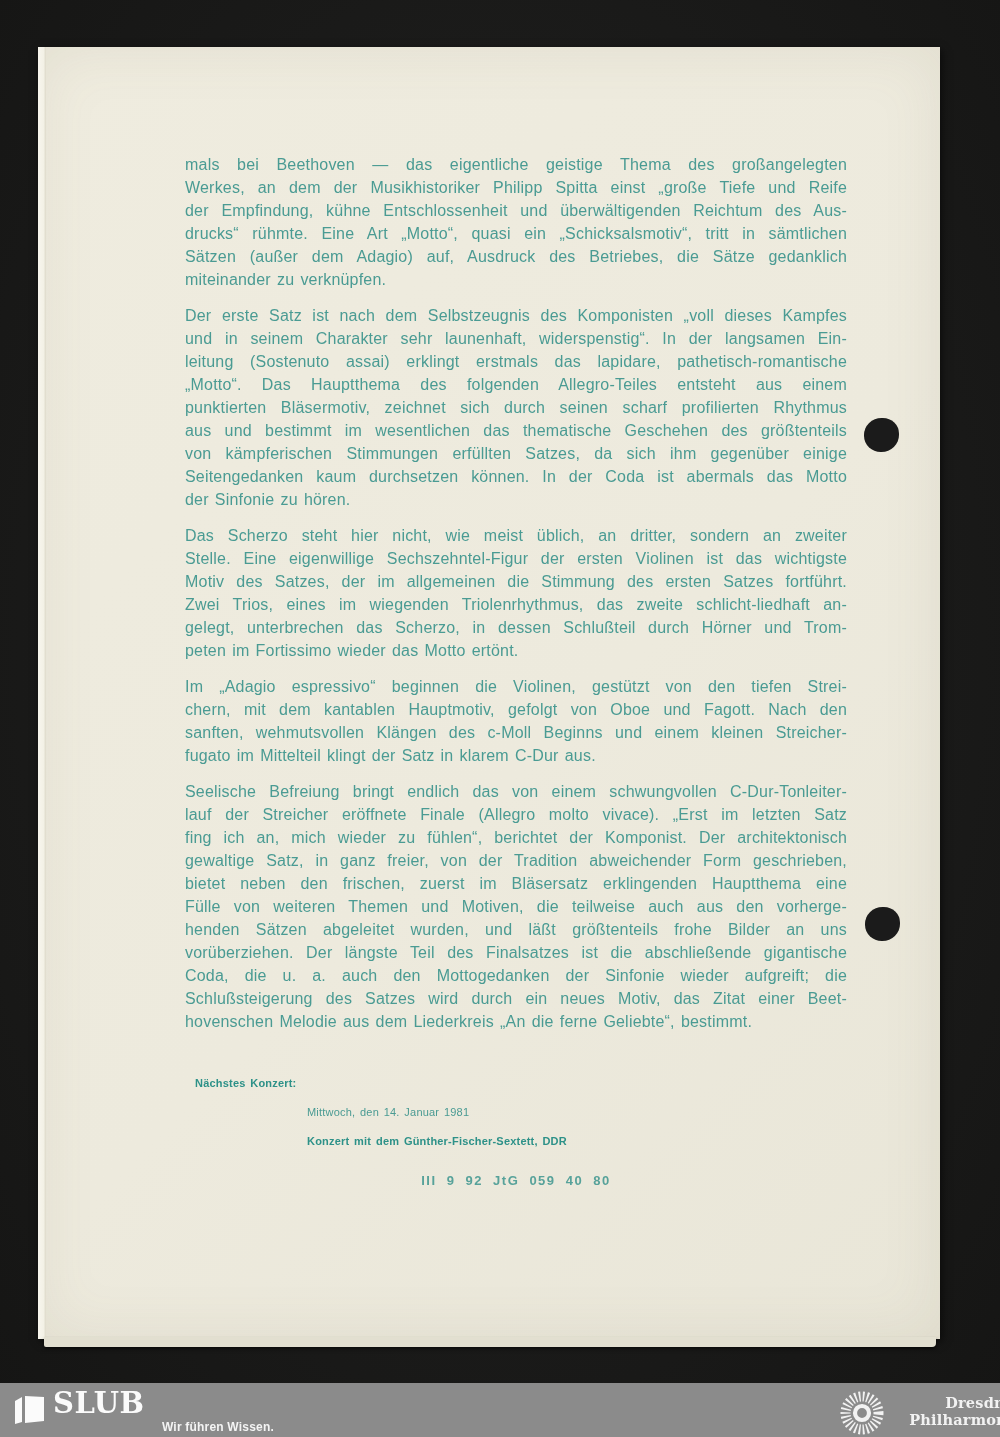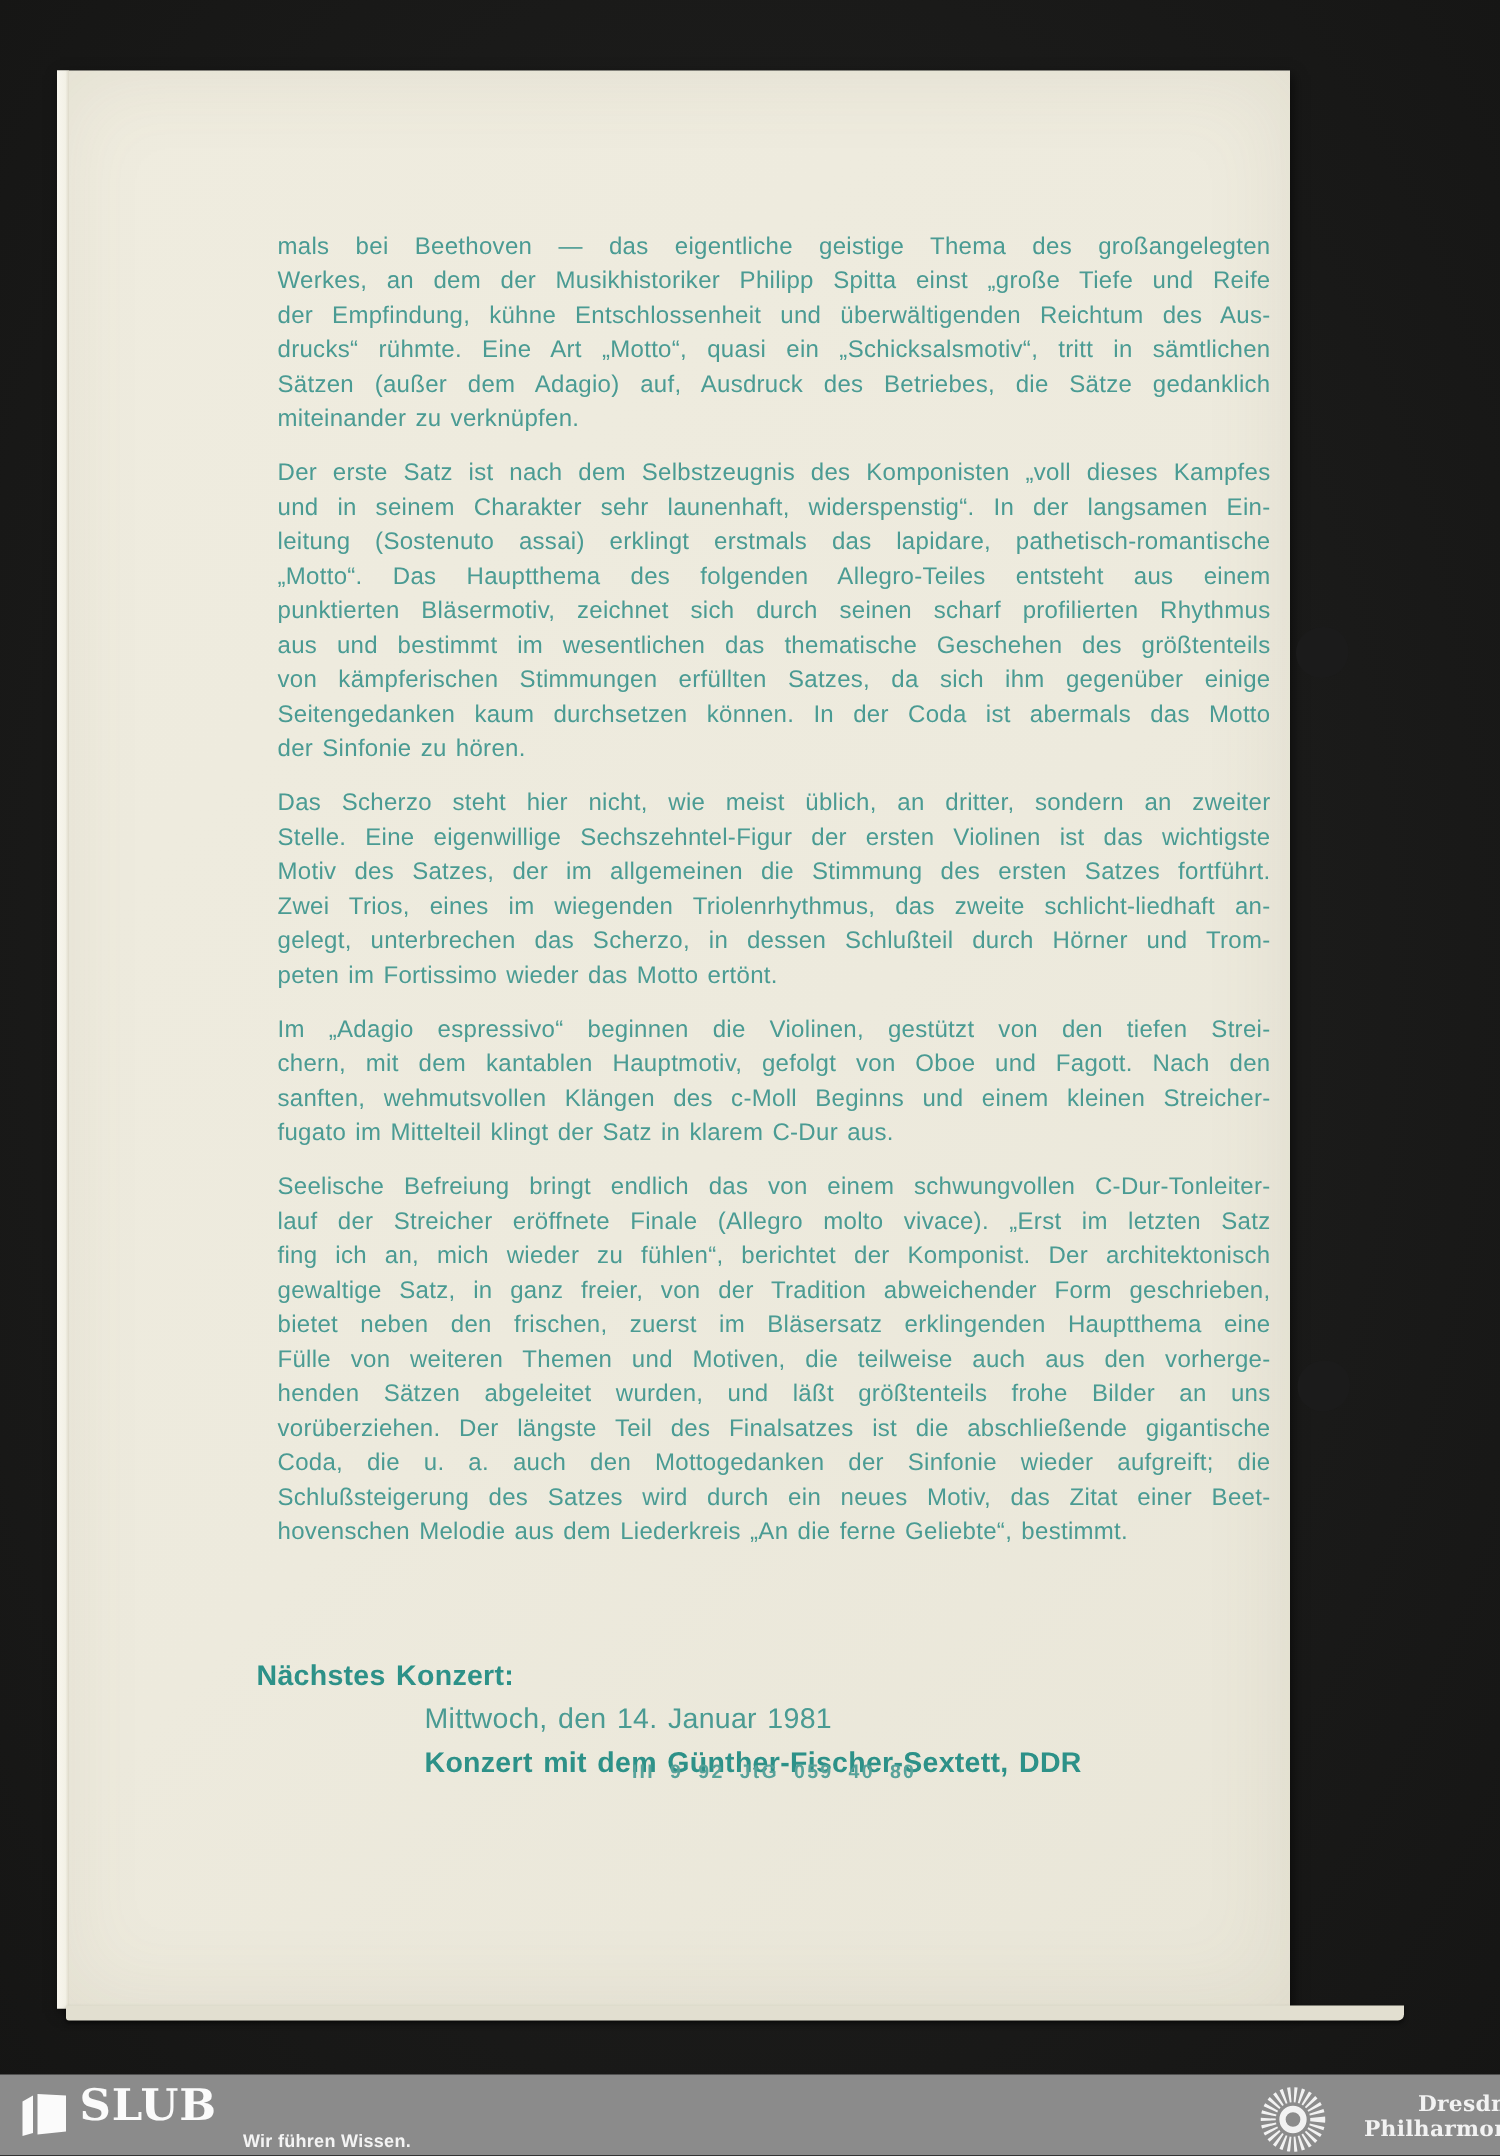--- a/index.html
+++ b/index.html
@@ -6,21 +6,21 @@
   body{
     width:1000px;height:1437px;
     background:#191919;
     font-family:"Liberation Sans",sans-serif;
     position:relative;overflow:hidden;
   }
   .stage{position:absolute;inset:0;
     background:radial-gradient(ellipse at 50% 45%, #222221 0%, #1a1a19 60%, #151514 100%);}
   
   .page{
-    position:absolute;left:38px;top:47px;width:822px;height:1292px;
+    position:absolute;left:38px;top:47px;width:902px;height:1292px;
     background:linear-gradient(135deg,#efecdf 0%,#edeadd 55%,#e9e6d8 100%);
     box-shadow:inset 0 0 60px rgba(120,110,80,0.10), 2px 3px 8px rgba(0,0,0,0.55);
   }
   .page-edge{
     position:absolute;left:0;top:0;width:8px;height:100%;
     background:linear-gradient(90deg,#f8f6ee 0%,#f3f1e6 70%,#ddd9c9 100%);
   }
   .sliver{
     position:absolute;left:44px;top:1337px;width:892px;height:10px;
     background:#e2dfd0;border-radius:0 0 4px 2px;
@@ -33,23 +33,23 @@
   .body-text{
     position:absolute;left:147px;top:106px;width:662px;
     color:#4a9b93;font-size:16px;line-height:23px;
     letter-spacing:0.2px;word-spacing:1.5px;
   }
   .para{margin:0 0 13px 0;}
   .line{text-align:justify;text-align-last:justify;white-space:normal;}
   .line.last{text-align-last:left;}
   
   .concert{
-    position:absolute;left:133px;top:1022px;width:662px;
-    color:#4a9b93;font-size:19px;line-height:29px;
-    letter-spacing:0.2px;word-spacing:1.5px;margin-top:34px;
+    position:absolute;left:157px;top:1022px;width:662px;
+    color:#4a9b93;font-size:11px;line-height:29px;
+    letter-spacing:0.2px;word-spacing:1.5px;
   }
   .c-bold{font-weight:bold;color:#2d9188;}
   .c-ind{padding-left:112px;}
   
   .print-code{
     position:absolute;left:147px;top:1126px;width:662px;
     text-align:center;color:#57a29a;font-size:13px;font-weight:bold;
     letter-spacing:1.5px;word-spacing:5px;
   }
   

